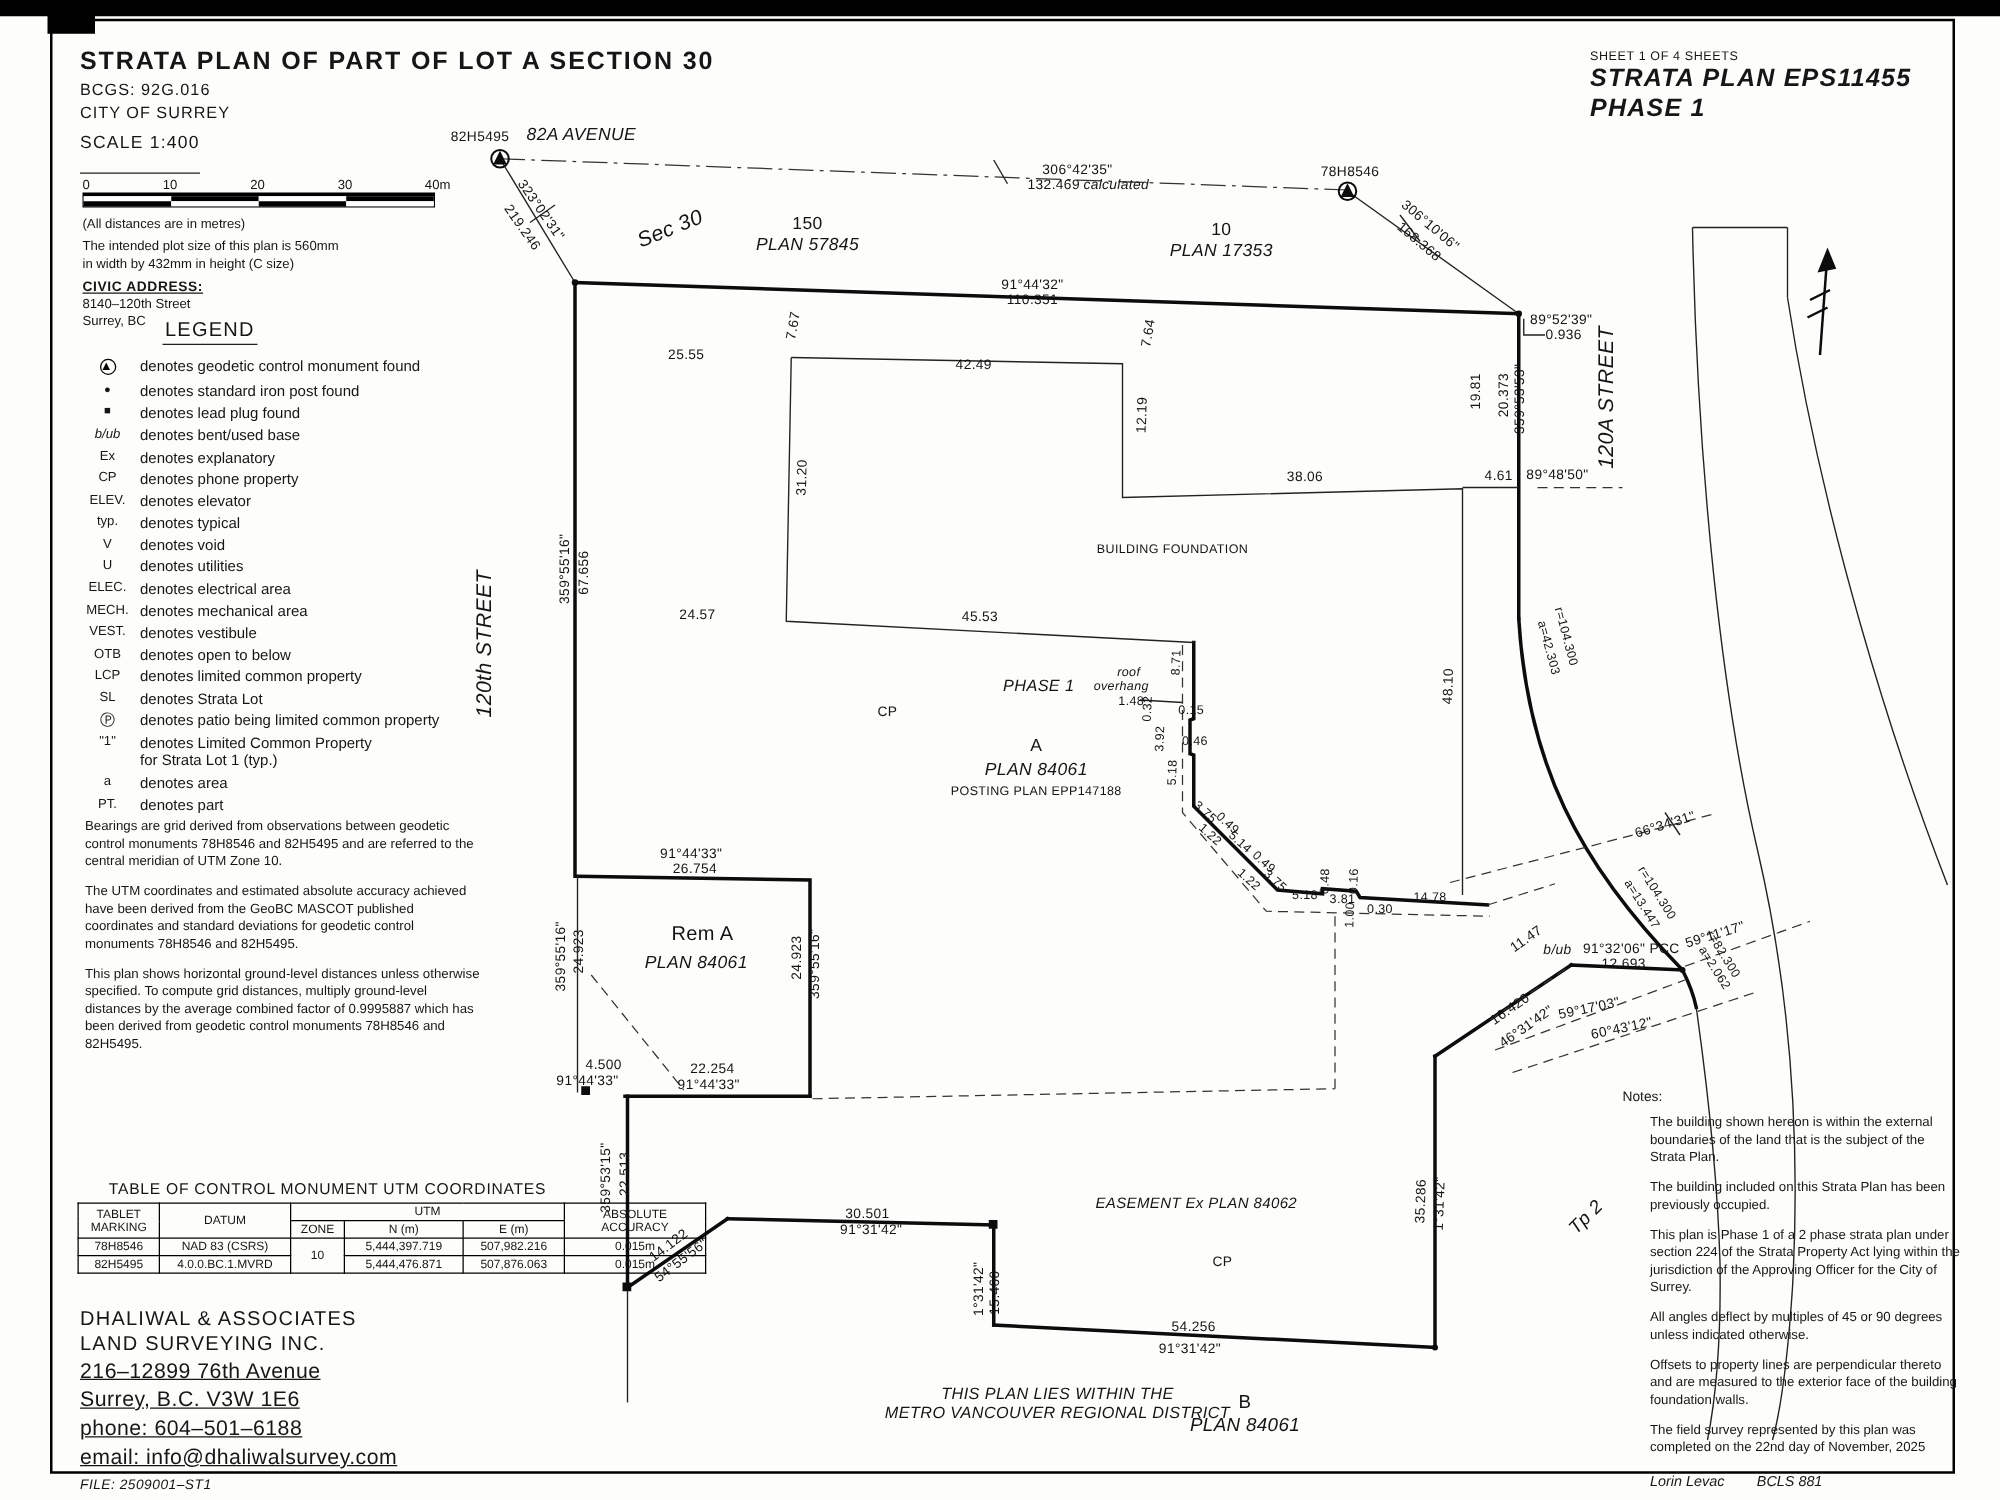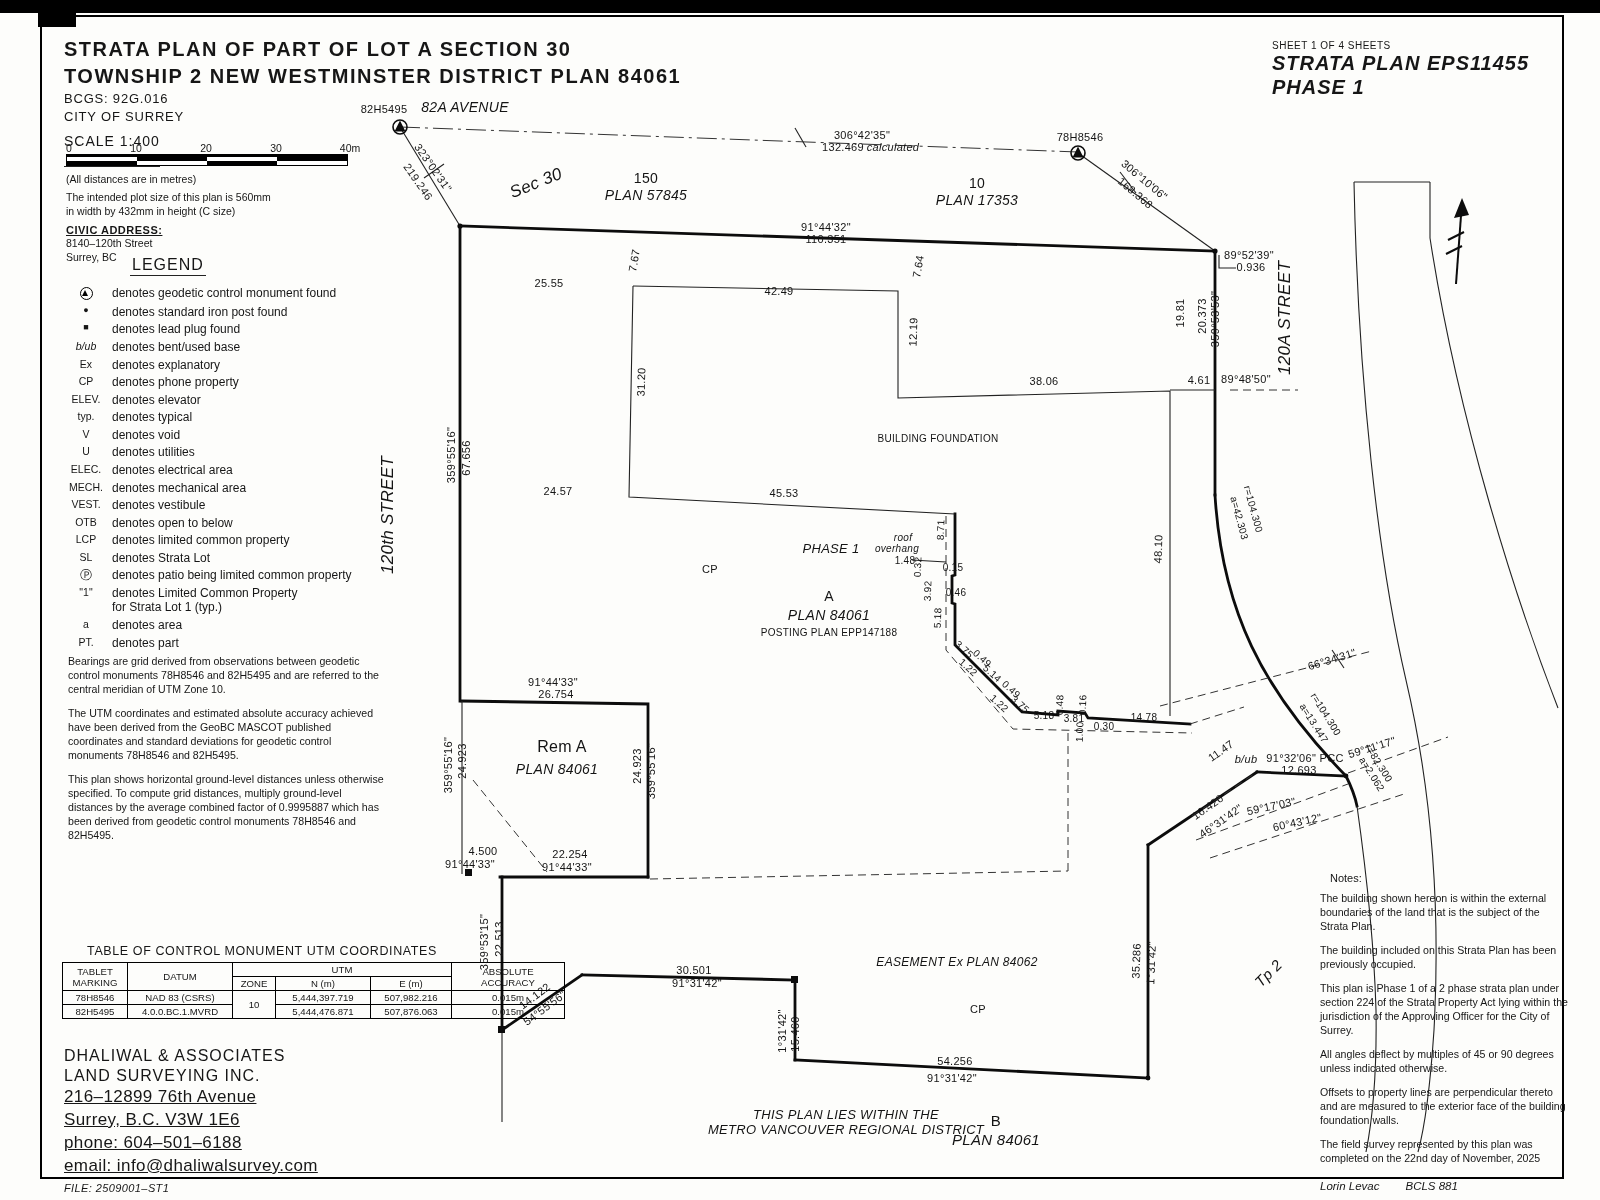--- a/index.html
+++ b/index.html
@@ -42,21 +42,21 @@
   table.utm{border-collapse:collapse;font-size:9.6px;margin-top:4px;}
   table.utm th,table.utm td{border:1px solid #000;padding:1px 4px;text-align:center;white-space:pre-line;font-weight:normal;}
   
   .firm-name{font-size:16px;letter-spacing:1px;line-height:1.25;}
   .firm-sub{font-size:17px;line-height:1.35;margin-top:0;text-decoration:underline;}
   .file-line{font-size:11px;font-style:italic;margin-top:4px;}
   
   .sheet-count{font-size:10px;letter-spacing:.5px;}
   .plan-no{font-size:20px;font-style:italic;font-weight:bold;letter-spacing:1px;line-height:1.2;}
   
-  .notes-head{font-size:11px;margin-left:32px;}
+  .notes-head{font-size:11px;}
   .notes-body{margin-left:22px;margin-top:8px;width:248px;}
   .sig{font-size:11.5px;font-style:italic;margin-top:14px;display:flex;gap:26px;}
   
   svg.plan{position:absolute;left:0;top:0;}
   svg.plan text{font-family:"Liberation Sans",sans-serif;fill:#141414;letter-spacing:.3px;}
   .thk{stroke:#0c0c0c;stroke-width:2.8;fill:none;stroke-linecap:square;}
   .thn{stroke:#222;stroke-width:1.1;fill:none;}
   .dsh{stroke:#333;stroke-width:1;fill:none;stroke-dasharray:8 5;}
   .ddt{stroke:#333;stroke-width:1;fill:none;stroke-dasharray:20 5 3 5;}
   .sym{fill:#0c0c0c;stroke:none;}
@@ -263,21 +263,20 @@
         <text x="996" y="1126" font-size="15" text-anchor="middle">B</text>
         <text x="996" y="1145" font-size="15" text-anchor="middle" font-style="italic">PLAN 84061</text>
         <text x="846" y="1119" font-size="13" text-anchor="middle" font-style="italic">THIS PLAN LIES WITHIN THE</text>
         <text x="846" y="1134" font-size="13" text-anchor="middle" font-style="italic">METRO VANCOUVER REGIONAL DISTRICT</text>
         <text x="1272" y="977" font-size="15" text-anchor="middle" transform="rotate(-45 1272 977)" font-style="italic">Tp 2</text>
       </g>
   </svg>
 
   <div class="abs cad" style="left:64px;top:38px;">
     <div class="title-line">STRATA PLAN OF PART OF LOT A SECTION 30</div>
-    <div class="title-line" style="margin-top:4px;">TOWNSHIP 2 NEW WESTMINSTER DISTRICT PLAN 84061</div>
     <div class="sub-line">BCGS:  92G.016</div>
     <div class="sub-line">CITY OF SURREY</div>
     <div style="margin-top:8px;"><span class="scale-line">SCALE  1:400</span></div>
   </div>
 
   <div class="sb-wrap">
     <div class="sb-ticks">
       <span style="left:0;">0</span>
       <span style="left:70px;">10</span>
       <span style="left:140px;">20</span>

